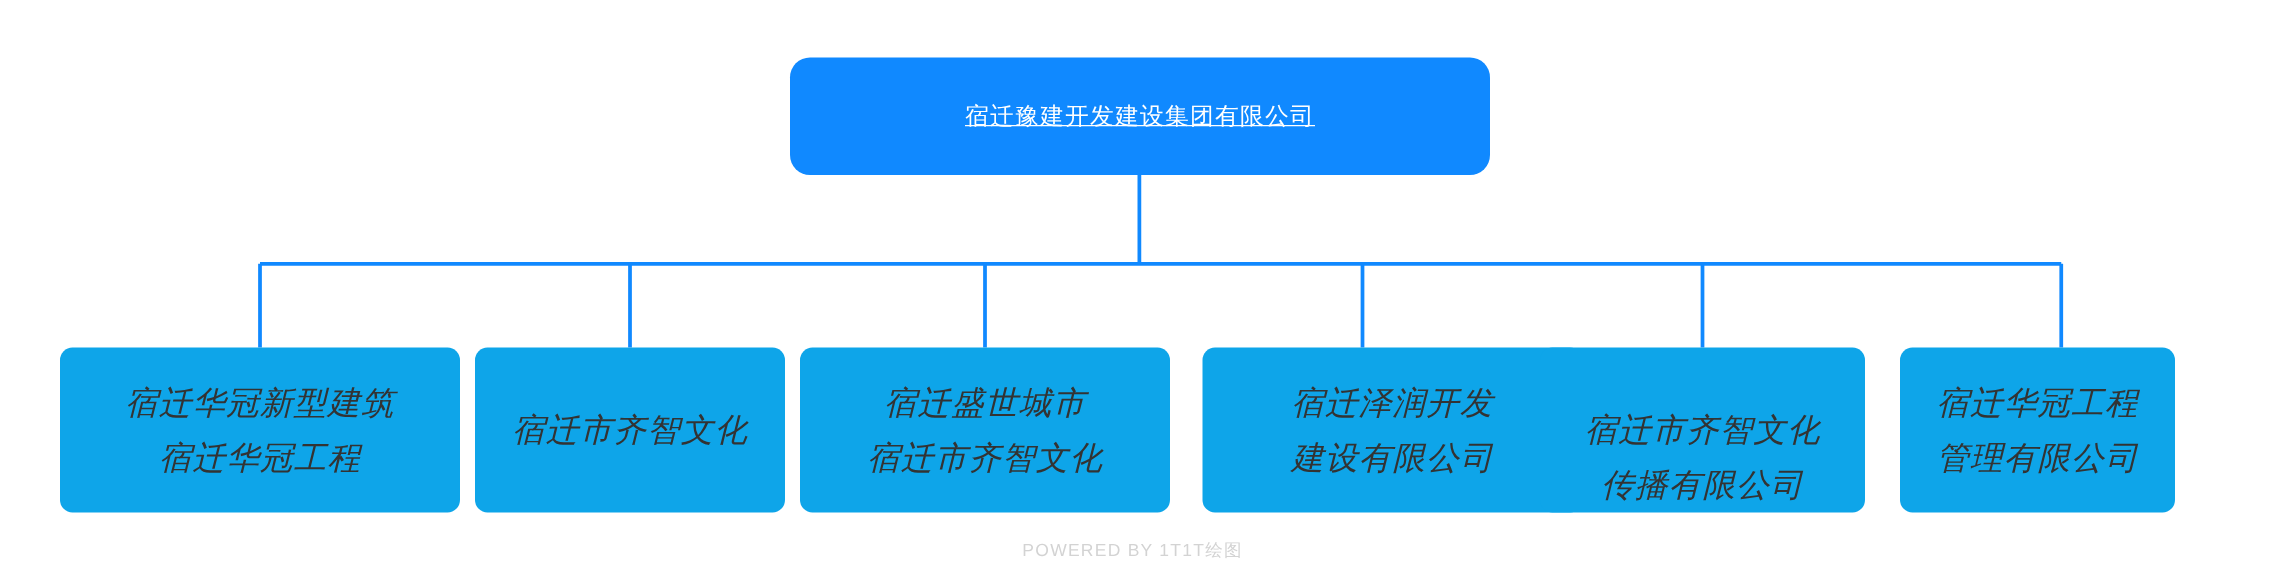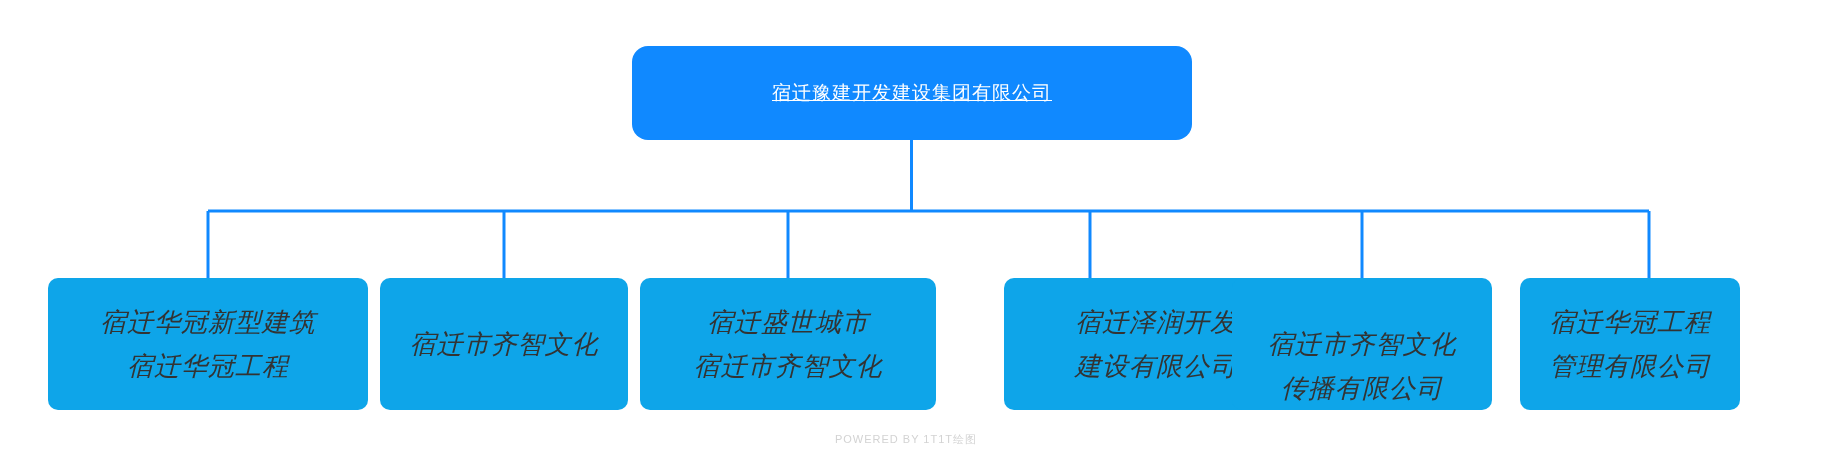--- a/index.html
+++ b/index.html
@@ -64,30 +64,30 @@
     color: #333333;
     font-size: 26px;
     line-height: 44px;
     letter-spacing: 1px;
     white-space: nowrap;
     text-align: center;
   }
   .c1 { left: 48px;   width: 320px; }
   .c2 { left: 380px;  width: 248px; }
   .c3 { left: 640px;  width: 296px; }
-  .c4 { left: 1004px;  width: 304px; justify-content: center; }
+  .c4 { left: 962px;  width: 304px; justify-content: center; }
   .c5 { left: 1232px; width: 260px; justify-content: flex-end; }
   .c6 { left: 1520px; width: 220px; }
   .watermark {
     position: absolute;
     left: 0;
     right: 12px;
     top: 432px;
     text-align: center;
-    font-size: 11px;
+    font-size: 14px;
     letter-spacing: 1px;
     color: #d3d3d3;
     user-select: none;
   }
 </style>
 </head>
 <body>
 
 <div class="canvas">
 

